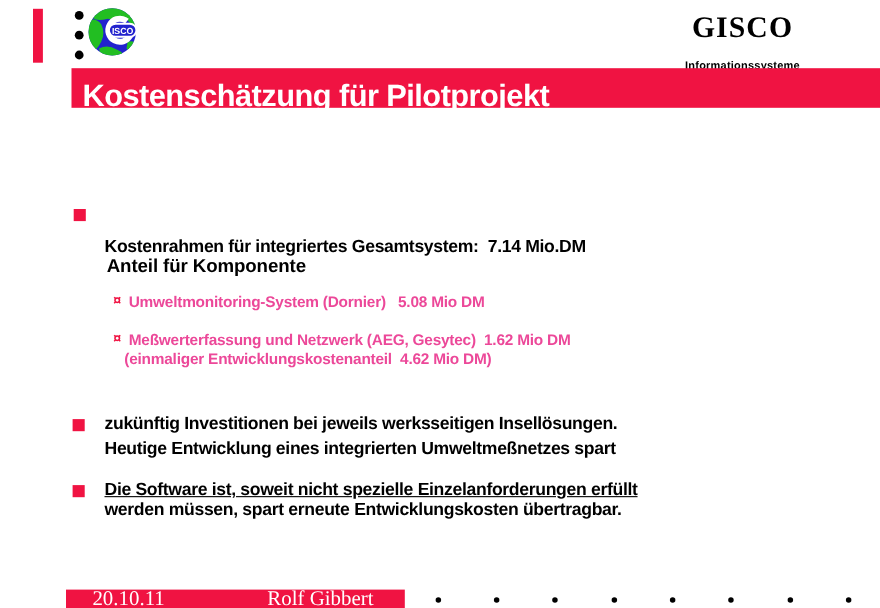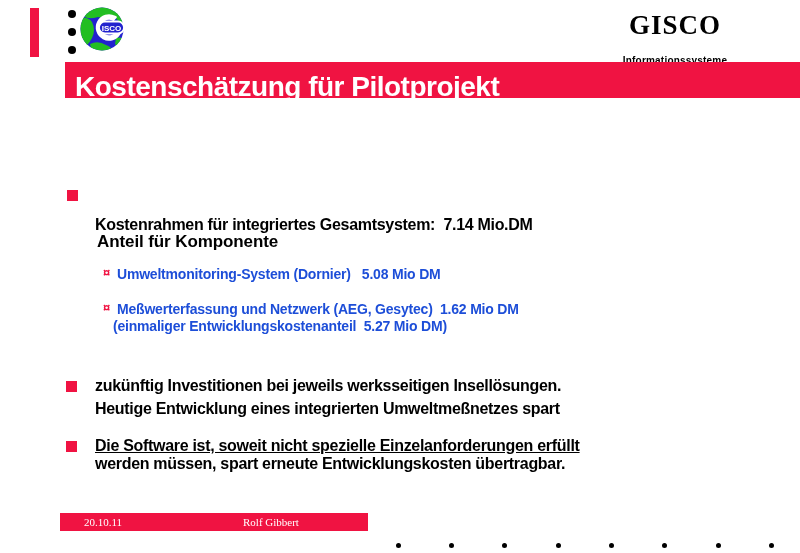--- a/index.html
+++ b/index.html
@@ -27,26 +27,26 @@
   
   .title-bar{left:65px;top:62px;width:735px;height:36px;background:var(--accent);}
   .title-text{
     color:#fff;font-weight:bold;font-size:28px;letter-spacing:-0.5px;
     line-height:50px;padding-left:10px;white-space:pre;
   }
   
   .sq{width:11px;height:11px;background:var(--accent);}
   .btxt{font-weight:bold;font-size:16px;letter-spacing:-0.3px;color:#000;white-space:pre;}
   .subhead{font-weight:bold;font-size:17px;letter-spacing:-0.1px;color:#000;white-space:pre;}
-  .subtxt{font-weight:bold;font-size:14px;letter-spacing:-0.2px;color:#1d4ed8;white-space:pre;}
+  .subtxt{font-weight:bold;font-size:14px;letter-spacing:-0.2px;color:#ec4899;white-space:pre;}
   .currency{color:var(--accent);font-weight:bold;font-size:13px;line-height:13px;}
   
   .footer-bar{
-    left:60px;top:513px;width:308px;height:18px;background:var(--accent);
-    color:#fff;font-family:"Liberation Serif",serif;font-size:11px;line-height:18px;
+    left:60px;top:536px;width:308px;height:18px;background:var(--accent);
+    color:#fff;font-family:"Liberation Serif",serif;font-size:19px;line-height:18px;
   }
   .footer-date{position:absolute;left:24px;top:0;white-space:pre;}
   .footer-author{position:absolute;left:183px;top:0;white-space:pre;}
   .footer-dot{width:5px;height:5px;border-radius:50%;background:#000;top:543px;}
 </style>
 </head>
 <body>
 
 <div class="abs left-red-bar"></div>
 
@@ -87,21 +87,21 @@
 <div class="abs sq" style="left:67px;top:190px;"></div>
 <div class="abs btxt" style="left:95px;top:188px;margin-top:28px;">Kostenrahmen für integriertes Gesamtsystem:  7.14 Mio.DM</div>
 
 <div class="abs subhead" style="left:97px;top:232px;">Anteil für Komponente</div>
 
 <div class="abs currency" style="left:103px;top:266px;">¤</div>
 <div class="abs subtxt" style="left:117px;top:266px;">Umweltmonitoring-System (Dornier)   5.08 Mio DM</div>
 
 <div class="abs currency" style="left:103px;top:301px;">¤</div>
 <div class="abs subtxt" style="left:117px;top:301px;">Meßwerterfassung und Netzwerk (AEG, Gesytec)  1.62 Mio DM</div>
-<div class="abs subtxt" style="left:113px;top:318px;">(einmaliger Entwicklungskostenanteil  5.27 Mio DM)</div>
+<div class="abs subtxt" style="left:113px;top:318px;">(einmaliger Entwicklungskostenanteil  4.62 Mio DM)</div>
 
 <div class="abs sq" style="left:66px;top:381px;"></div>
 <div class="abs btxt" style="left:95px;top:400px;">Heutige Entwicklung eines integrierten Umweltmeßnetzes spart</div>
 <div class="abs btxt" style="left:95px;top:377px;">zukünftig Investitionen bei jeweils werksseitigen Insellösungen.</div>
 
 <div class="abs sq" style="left:66px;top:441px;"></div>
 <div class="abs btxt" style="left:95px;top:437px;text-decoration:underline;">Die Software ist, soweit nicht spezielle Einzelanforderungen erfüllt</div>
 <div class="abs btxt" style="left:95px;top:455px;">werden müssen, spart erneute Entwicklungskosten übertragbar.</div>
 
 <div class="abs footer-bar">

